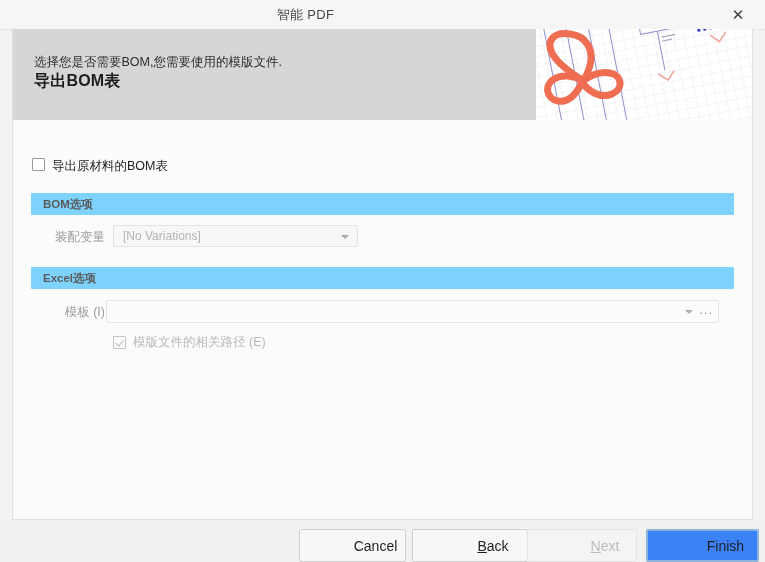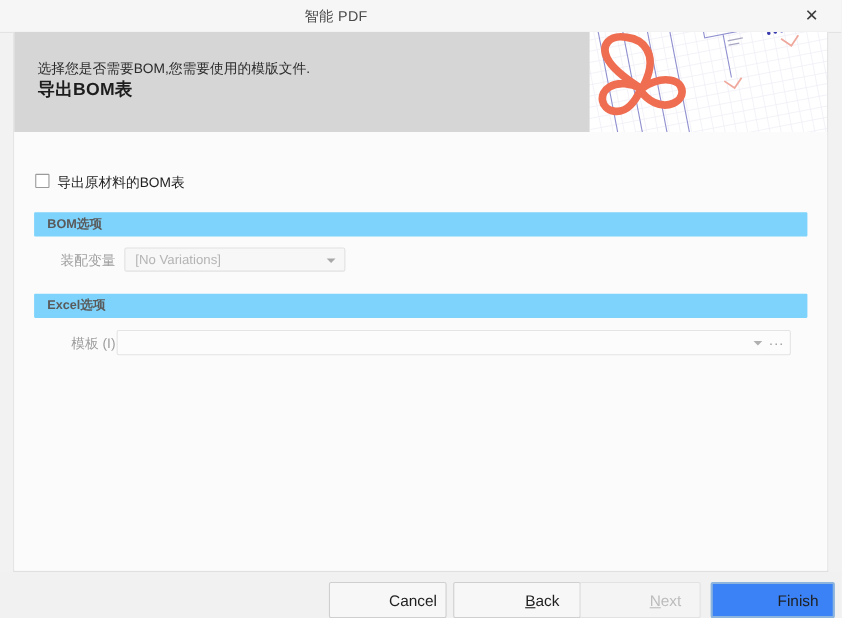--- a/index.html
+++ b/index.html
@@ -167,21 +167,21 @@
 
   .combo {
     position: absolute;
     background: #f7f7f7;
     border: 1px solid #e2e2e2;
     border-radius: 2px;
     height: 22px;
   }
   #variant-combo {
     left: 100px; top: 105px;
-    width: 201px;
+    width: 245px;
     padding-left: 12px;
   }
   #variant-value {
     position: absolute;
     left: 9px; top: 0;
     line-height: 21px;
     font-size: 12px;
     color: #b4b4b4;
   }
   .caret {
@@ -416,20 +416,24 @@
       <div class="section-bar" id="excel-section-bar">
         <span class="section-title">Excel选项</span>
       </div>
 
       <div class="field-label" id="template-label">模板 (I)</div>
       <div id="template-field">
         <span id="template-caret"></span>
         <span id="template-browse">...</span>
       </div>
 
+      <div class="row-checkbox-rel">
+        <span class="cb checked-disabled"></span>
+        <span class="cb-label dim">模版文件的相关路径 (E)</span>
+      </div>
 
     </div>
   </div>
 
   <div id="footer">
     <div class="btn" id="btn-cancel">
       <span>Cancel</span>
     </div>
     <div class="btn" id="btn-back">
       <span class="underline-letter">B</span>

